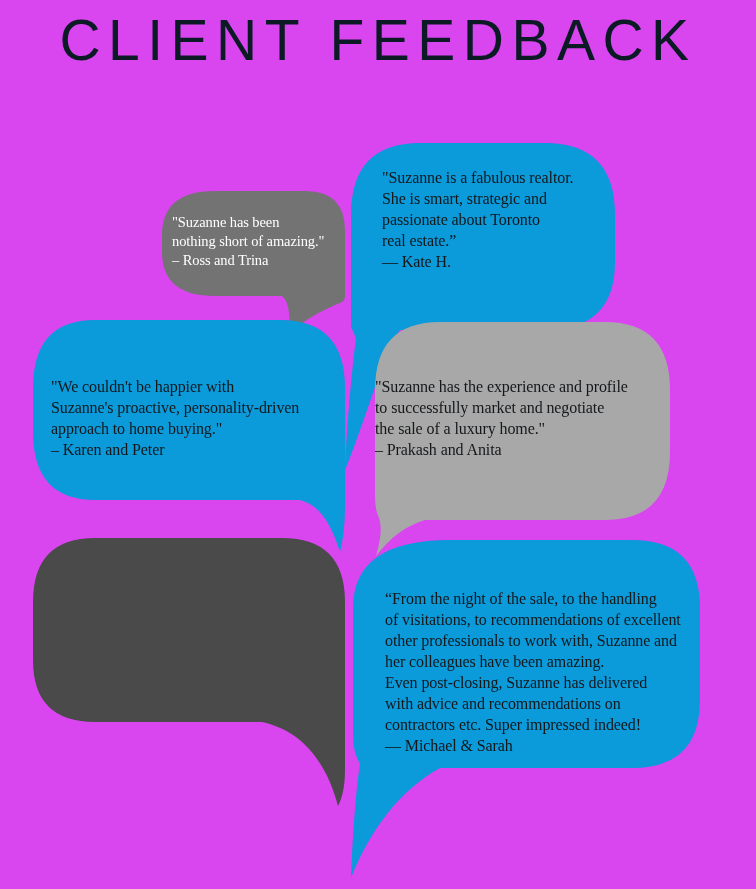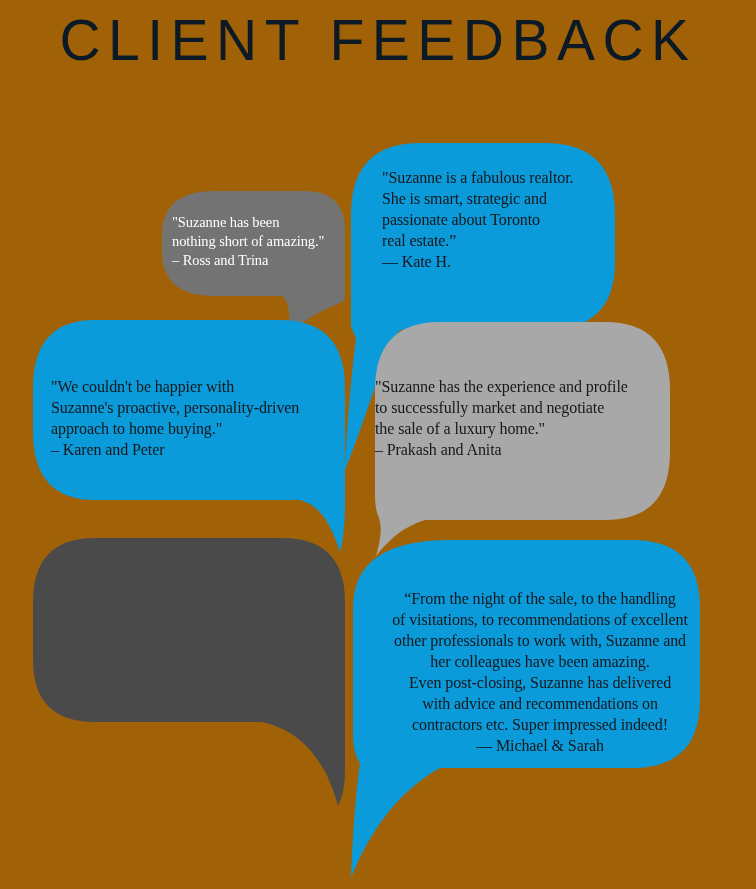--- a/index.html
+++ b/index.html
@@ -74,27 +74,27 @@
   .t-prakash {
     left: 375px; top: 377px; width: 290px;
     font-size: 16px; color: #15181b;
   }
   .t-robert {
     left: 52px; top: 604px; width: 285px;
     font-size: 16px; color: #f2f2f2;
   }
   .t-michael {
     left: 385px; top: 589px; width: 310px;
-    font-size: 16px; color: #15181b; text-align: center;
+    font-size: 16px; color: #15181b;
   }
 </style>
 </head>
 <body>
 
-<div id="stage" style="background: #a16207;">
+<div id="stage" style="background: #d946ef;">
 
   <div id="title-bar">
     <div id="page-title" style="color: rgb(12, 26, 37);">CLIENT FEEDBACK</div>
   </div>
 
   <svg id="bubble-svg" viewBox="0 0 756 889" xmlns="http://www.w3.org/2000/svg">
 
     <path fill="#737373" d="M 215,191
              L 305,191
              Q 345,191 345,231

